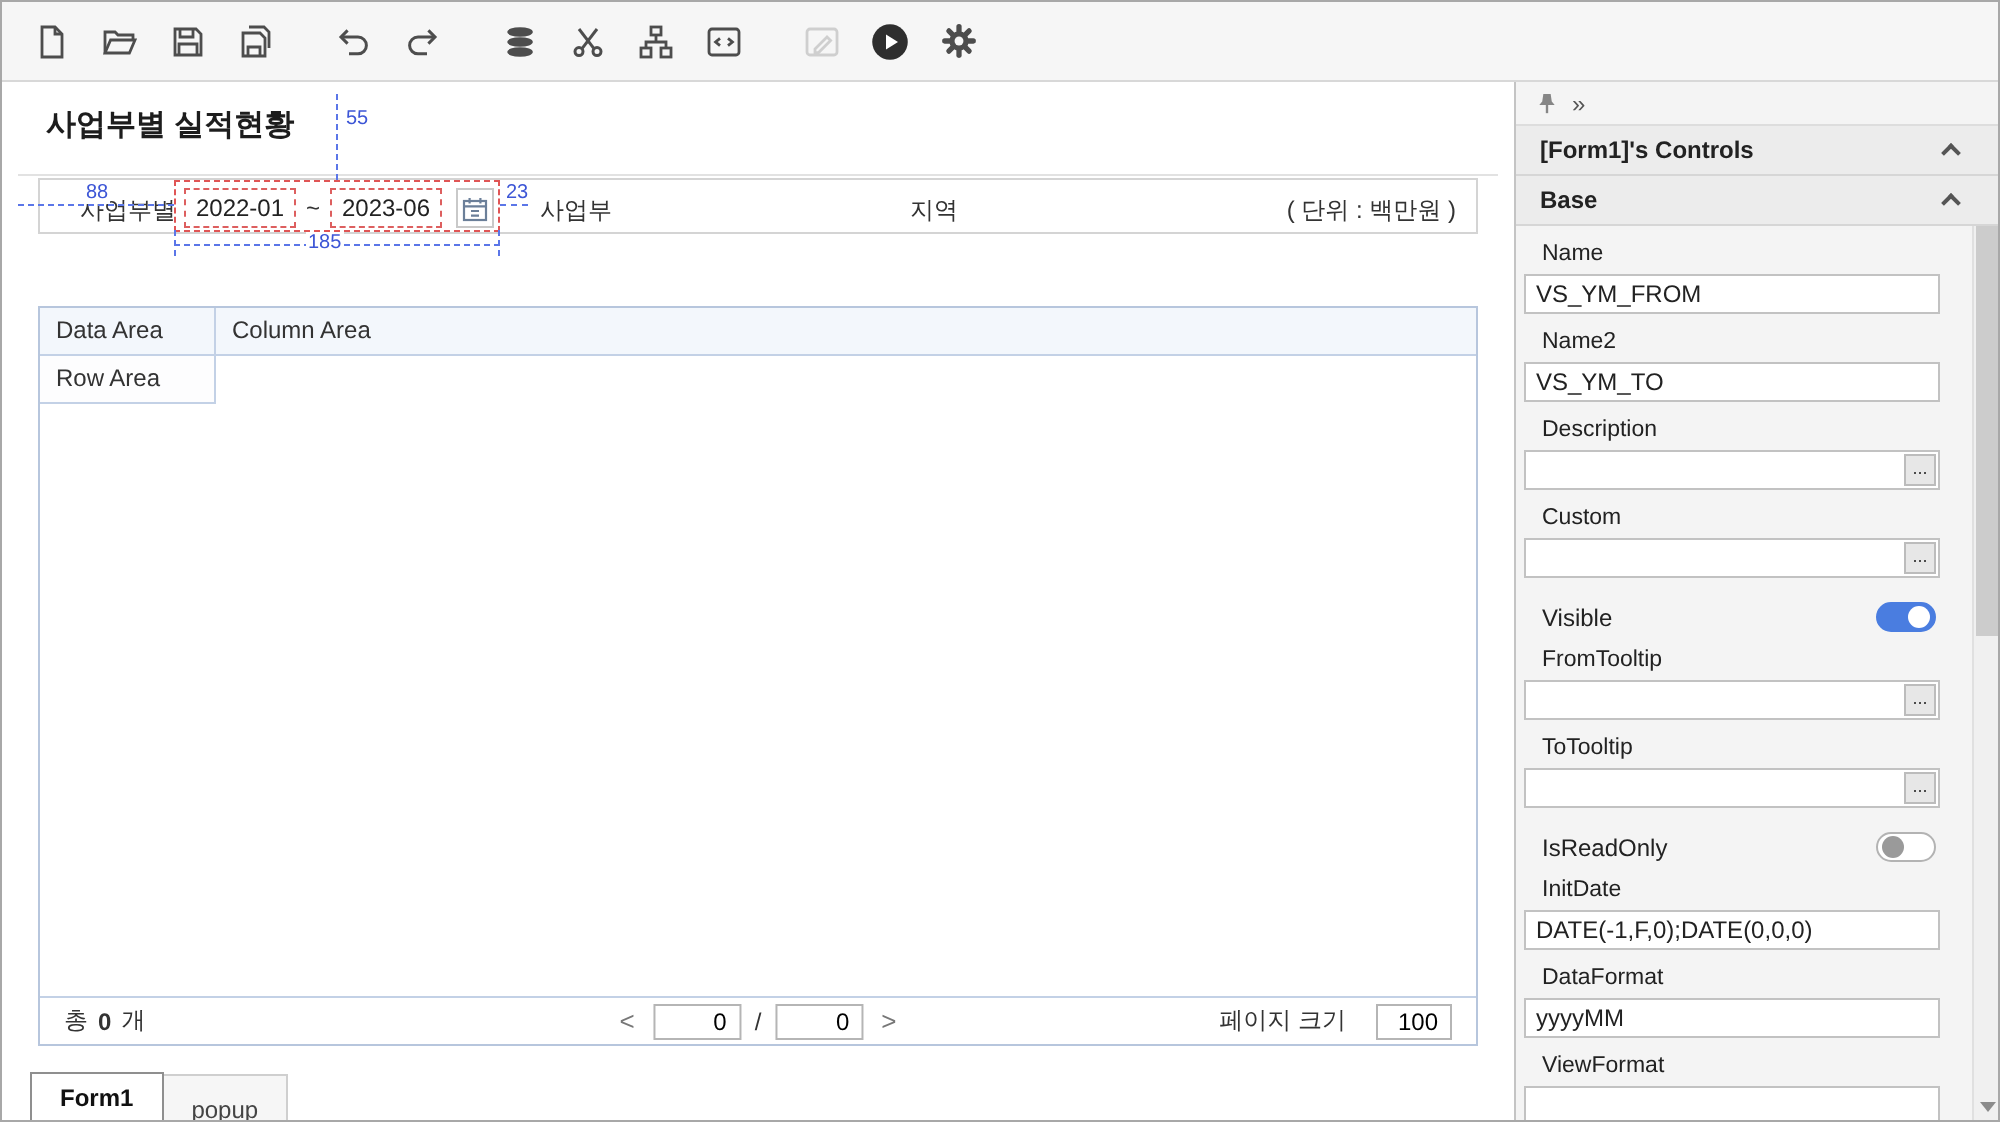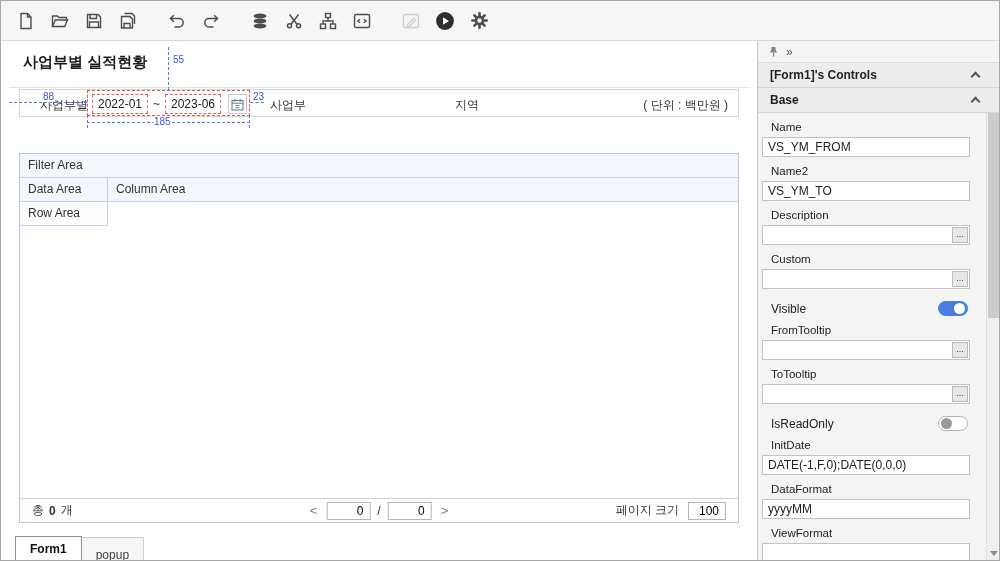--- a/index.html
+++ b/index.html
@@ -39,21 +39,21 @@
   .pg-filter { height:24px; line-height:23px; padding-left:8px; background:#f3f7fc; border-bottom:1px solid #c3d1e6; }
   .pg-row2 { height:24px; display:flex; background:#f3f7fc; border-bottom:1px solid #c3d1e6;align-items:flex-end; }
   .pg-data { width:88px; border-right:1px solid #c3d1e6; padding-left:8px; line-height:23px; }
   .pg-col { flex:1; padding-left:8px; line-height:23px; }
   .pg-row3 { height:24px; display:flex; }
   .pg-rowarea { width:88px; border-right:1px solid #c3d1e6; border-bottom:1px solid #c3d1e6; padding-left:8px; line-height:23px; background:#fdfdfe; }
   .pg-body { position:absolute; left:0; right:0; top:72px; bottom:24px; }
   .pg-footer { position:absolute; left:0; right:0; bottom:0; height:24px; border-top:1px solid #c3d1e6; display:flex; align-items:center; background:#fff; }
   .pgf-left { margin-left:12px; display:flex; align-items:center; gap:5px; }
   .pgf-center { position:absolute; left:50%; transform:translateX(-50%); display:flex; align-items:center; gap:7px; }
-  .pgf-right { margin-left:auto; margin-right:12px; display:flex; align-items:center; gap:9px; }
+  .pgf-right { margin-left:auto; margin-right:12px; display:flex; align-items:center; gap:15px; }
   .pg-num { width:44px; height:18px; border:1px solid #b5b5b5; background:#fff; font-size:12px; text-align:right; padding-right:6px; font-family:"Liberation Sans", sans-serif; }
   .pg-size { width:38px; }
   .pg-arrow { color:#777; font-size:13px; cursor:pointer; padding:0 2px; }
   .bold { font-weight:bold; }
 
   
   .tabs { position:absolute; left:14px; top:495px; display:flex; align-items:flex-start; }
   .tab { height:25px; padding:0 14px; display:flex; align-items:center; font-size:12px; cursor:pointer; }
   .tab.active { background:#fff; border:1px solid #8f8f8f; font-weight:bold; color:#111; }
   .tab.inactive { background:#f6f6f6; border:1px solid #cfcfcf; border-left:none; color:#444; height:36px; margin-top:1px; }
@@ -211,21 +211,20 @@
       <div class="guide gh" style="left:8px; top:61px; width:78px;"></div>
       <div class="glabel" style="left:9px; top:50px;margin-left:32px;">88</div>
       <div class="guide gh" style="left:249px; top:61px; width:14px;"></div>
       <div class="glabel" style="left:251px; top:50px;">23</div>
       <div class="guide gv" style="left:86px; top:74px; height:13px;"></div>
       <div class="guide gv" style="left:248px; top:74px; height:13px;"></div>
       <div class="guide gh" style="left:86px; top:81px; width:163px;"></div>
       <div class="glabel" style="left:152px; top:75px;">185</div>
 
       <div class="pivot">
-        <div class="pg-filter">Filter Area</div>
         <div class="pg-row2">
           <div class="pg-data">Data Area</div>
           <div class="pg-col">Column Area</div>
         </div>
         <div class="pg-row3">
           <div class="pg-rowarea">Row Area</div>
         </div>
         <div class="pg-body"></div>
         <div class="pg-footer">
           <div class="pgf-left">

